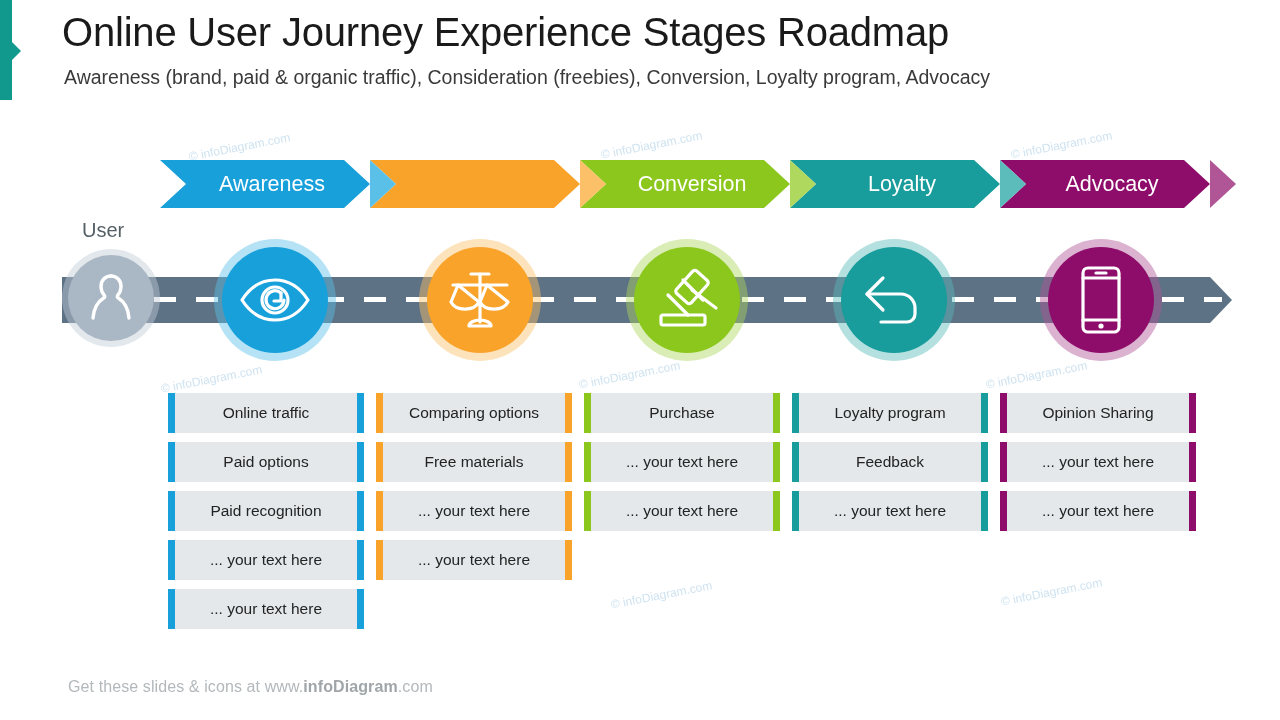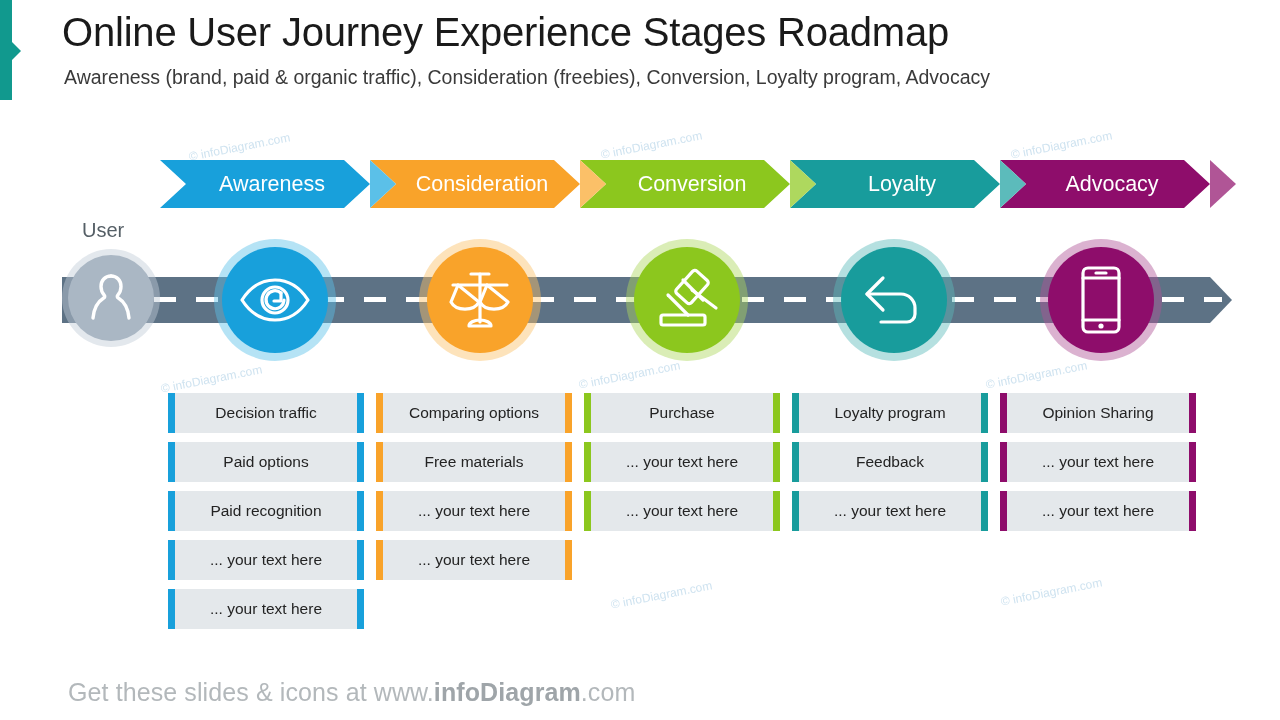--- a/index.html
+++ b/index.html
@@ -198,21 +198,21 @@
     position: absolute;
     left: 82px; top: 219px;
     font-size: 20px;
     color: #555f66;
   }
 
   
   .footer {
     position: absolute;
     left: 68px; top: 678px;
-    font-size: 25px;
+    font-size: 16px;
     color: #b3b8bb;
     letter-spacing: 0.1px;
   }
   .footer b { color: #9fa5a9; font-weight: bold; }
 
   
   .wm {
     position: absolute;
     font-size: 12px;
     color: #cfe3f0;
@@ -243,21 +243,20 @@
 
   <div class="banner" id="banner">
       <div class="chev" style="left: 0px; width: 210px; z-index: 10;">
         <div class="body" style="background: rgb(24, 160, 219);"></div>
         <div class="tip" style="background: rgb(91, 192, 232);"></div>
         <div class="label">Awareness</div>
       </div>
       <div class="chev" style="left: 210px; width: 210px; z-index: 9;">
         <div class="body" style="background: rgb(249, 163, 42);"></div>
         <div class="tip" style="background: rgb(251, 192, 104);"></div>
-        <div class="label">Consideration</div>
       </div>
       <div class="chev" style="left: 420px; width: 210px; z-index: 8; justify-content: flex-end;">
         <div class="body" style="background: rgb(140, 199, 30);"></div>
         <div class="tip" style="background: rgb(174, 216, 94);"></div>
         <div class="label">Conversion</div>
       </div>
       <div class="chev" style="left: 630px; width: 210px; z-index: 7;">
         <div class="body" style="background: rgb(24, 156, 156);"></div>
         <div class="tip" style="background: rgb(92, 187, 187);"></div>
         <div class="label">Loyalty</div>
@@ -335,21 +334,21 @@
         <path d="M17 8 H27" fill="none" stroke="#ffffff" stroke-width="3.2" stroke-linecap="round" stroke-linejoin="round"></path>
         <circle cx="22" cy="61" r="2.6" fill="#ffffff" stroke="none"></circle>
       </svg>
       </div>
     </div>
 
   <div class="columns" id="columns">
       <div class="column" style="left: 0px;">
         <div class="cell">
           <div class="bar-l" style="background: rgb(24, 160, 219);"></div>
-          <div class="txt">Decision traffic</div>
+          <div class="txt">Online traffic</div>
           <div class="bar-r" style="background: rgb(24, 160, 219);"></div>
         </div>
         <div class="cell">
           <div class="bar-l" style="background: rgb(24, 160, 219);"></div>
           <div class="txt">Paid options</div>
           <div class="bar-r" style="background: rgb(24, 160, 219);"></div>
         </div>
         <div class="cell">
           <div class="bar-l" style="background: rgb(24, 160, 219);"></div>
           <div class="txt">Paid recognition</div>

